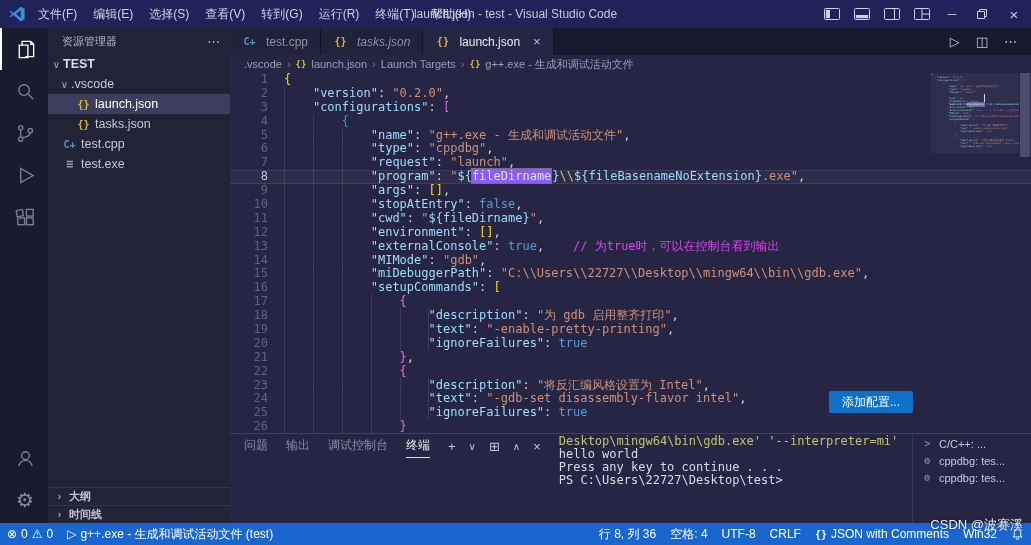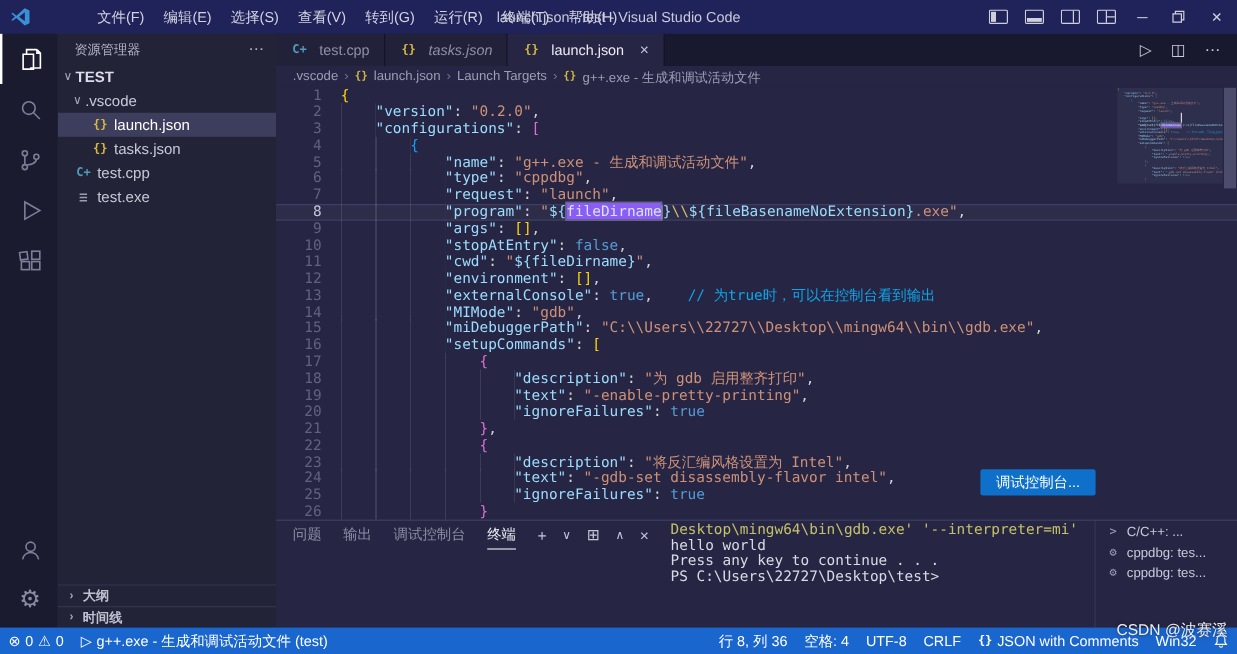--- a/index.html
+++ b/index.html
@@ -2,21 +2,21 @@
 <html><head>
 <meta charset="utf-8">
 <style>
   html,body{margin:0;padding:0;background:#111;}
   #app{position:relative;width:1031px;height:545px;overflow:hidden;background:#262644;
        font-family:"Liberation Sans","DejaVu Sans",sans-serif;-webkit-font-smoothing:antialiased;}
 
   
   .titlebar{position:absolute;top:0;left:0;right:0;height:28px;background:#20235a;display:flex;align-items:center;padding-left:8px;z-index:20;}
   .vs-logo{width:18px;height:18px;display:flex;align-items:center;justify-content:center;margin-right:4px;}
-  .menus{display:flex;z-index:2;margin-left:43px;}
+  .menus{display:flex;z-index:2;}
   .menu-item{padding:0 8px;height:28px;line-height:28px;color:#d2d2e0;font-size:12px;cursor:default;}
   .win-title{position:absolute;left:0;right:0;top:0;height:32px;line-height:28px;text-align:center;font-size:12px;color:#c9c9da;pointer-events:none;}
   .win-ctrls{margin-left:auto;display:flex;align-items:center;height:28px;z-index:2;}
   .wc{width:30px;height:28px;display:flex;align-items:center;justify-content:center;color:#cfcfdd;font-size:12px;}
   .wc.close{width:34px;font-size:15px;}
 
   
   .activitybar{position:absolute;top:28px;left:0;width:48px;bottom:22px;background:#1b1b2f;z-index:10;}
   .ab-icon{width:48px;height:42px;display:flex;align-items:center;justify-content:center;border-left:2px solid transparent;box-sizing:border-box;}
   .ab-icon svg{stroke:#7e7e99;fill:none;stroke-width:1.4;}
@@ -63,21 +63,21 @@
   .code-line.active{background:rgba(255,255,255,0.035);box-shadow:inset 0 1px 0 #3e3e64,inset 0 -1px 0 #3e3e64;}
   .ln{width:38px;text-align:right;padding-right:16px;color:#62627f;flex:none;}
   .code-line.active .ln{color:#c2c2d8;}
   .lc{flex:none;}
   .t-ind{background-image:repeating-linear-gradient(to right,rgba(255,255,255,0.10) 0 1px,transparent 1px 28.9px);}
   .t-key{color:#9cdcfe;}
   .t-str{color:#ce9178;}
   .t-esc{color:#d7ba7d;}
   .t-kw{color:#569cd6;}
   .t-pun{color:#d4d4d4;}
-  .t-com{color:#0ea5e9;}
+  .t-com{color:#d946ef;}
   .t-b1{color:#ffd700;}
   .t-b2{color:#da70d6;}
   .t-b3{color:#179fff;}
   .t-var{color:#9cdcfe;}
   .t-hlv{color:#d6e5f5;background:#8b5cf6;outline:1px solid #70708c;}
   .t-cur{display:inline-block;width:0;border-left:1px solid #f0f0f0;height:12px;vertical-align:text-bottom;}
   .add-config{position:absolute;right:118px;top:318px;height:22px;padding:0 13px;background:#0e70c9;color:#fff;
               font-family:"Liberation Sans","DejaVu Sans",sans-serif;font-size:12px;border-radius:2px;border:none;
               display:flex;align-items:center;cursor:pointer;}
   .minimap{position:absolute;top:0;right:12px;width:88px;bottom:0;font-size:2.4px;line-height:3px;opacity:.9;overflow:hidden;}
@@ -353,21 +353,21 @@
             <div class="code-line"><span class="lc"><span class="t-ind">                </span><span class="t-b2">{</span></span></div>
             <div class="code-line"><span class="lc"><span class="t-ind">                    </span><span class="t-key">"description"</span><span class="t-pun">: </span><span class="t-str">"将反汇编风格设置为 Intel"</span><span class="t-pun">,</span></span></div>
             <div class="code-line"><span class="lc"><span class="t-ind">                    </span><span class="t-key">"text"</span><span class="t-pun">: </span><span class="t-str">"-gdb-set disassembly-flavor intel"</span></span></div>
             <div class="code-line"><span class="lc"><span class="t-ind">                    </span><span class="t-key">"ignoreFailures"</span><span class="t-pun">: </span><span class="t-kw">true</span></span></div>
             <div class="code-line"><span class="lc"><span class="t-ind">                </span><span class="t-b2">}</span></span></div>
           </div>
       </div>
       <div class="vscroll">
           <div class="vthumb"></div>
         </div>
-      <button class="add-config" style="background: rgb(14, 112, 201);">调试控制台...</button>
+      <button class="add-config" style="background: rgb(14, 112, 201);">添加配置...</button>
     </div>
 
     <div class="panel">
       <div class="panel-head">
         <div style="display:flex;">
             <span class="panel-tab">问题</span>
             <span class="panel-tab">输出</span>
             <span class="panel-tab">调试控制台</span>
             <span class="panel-tab active">终端</span>
           </div>

